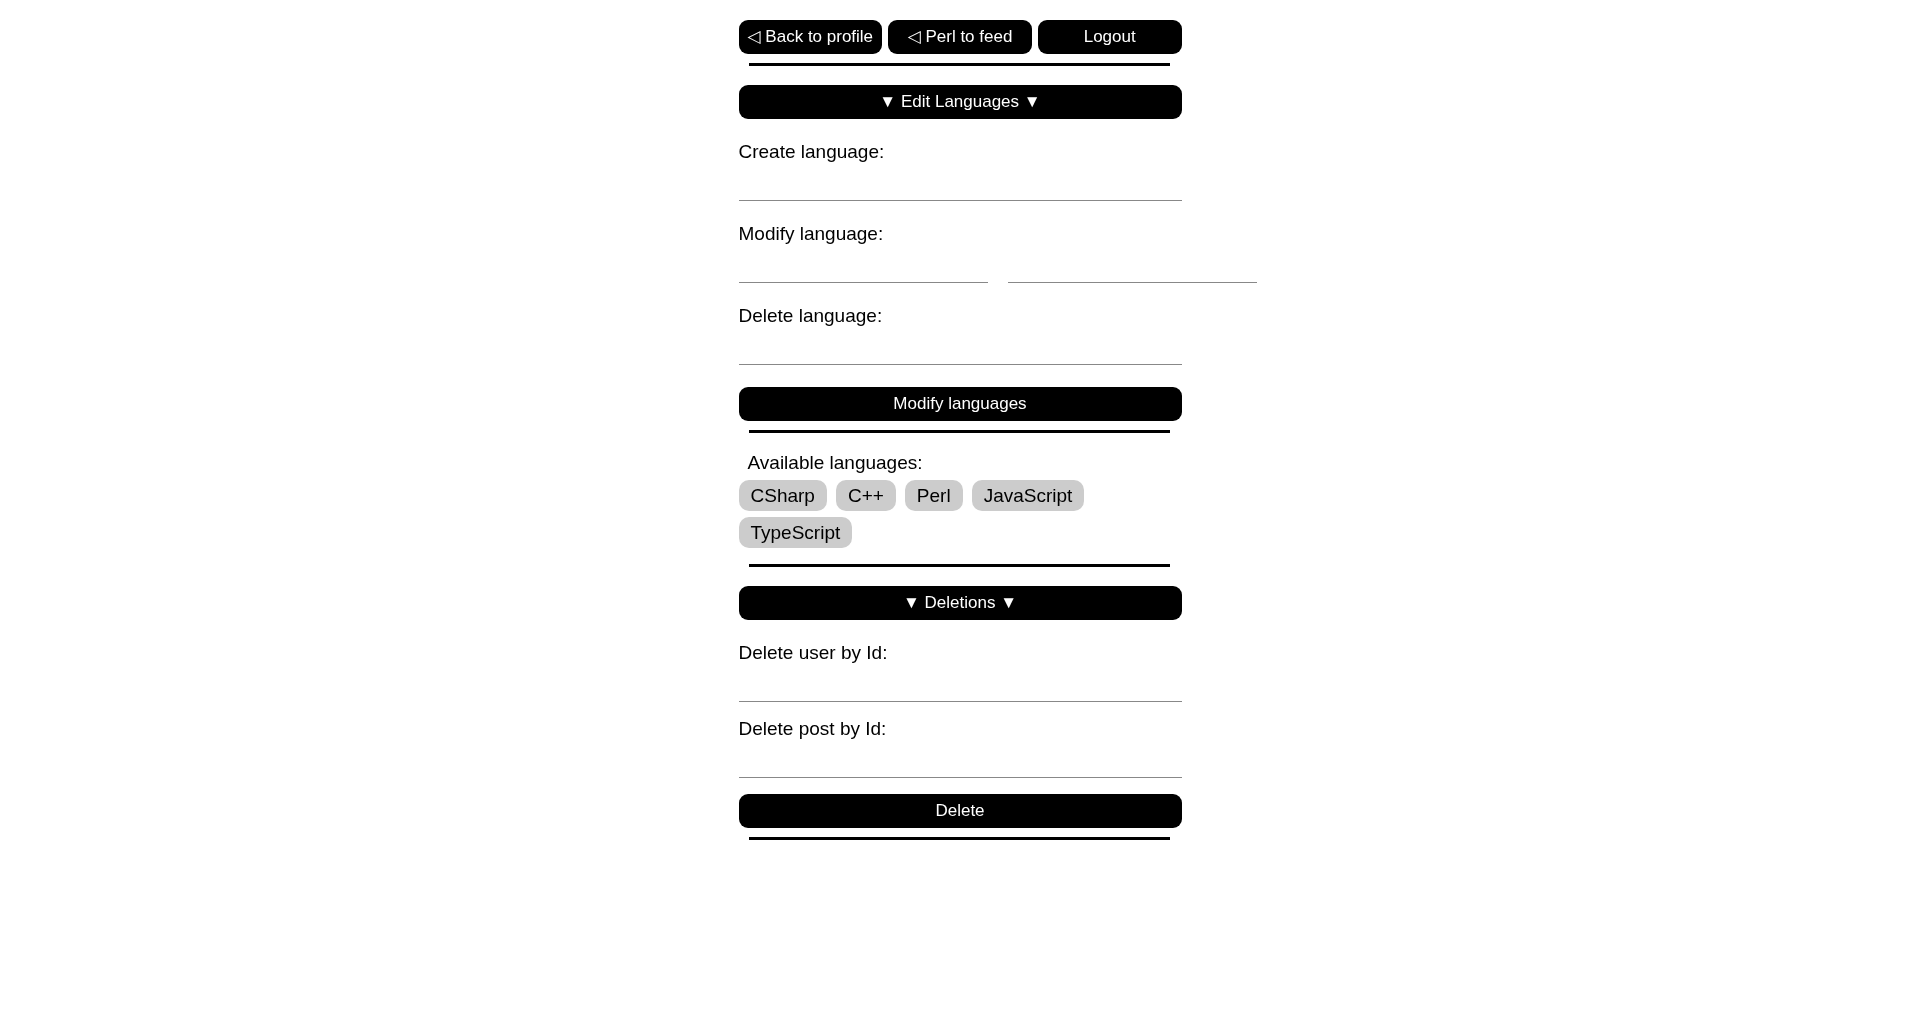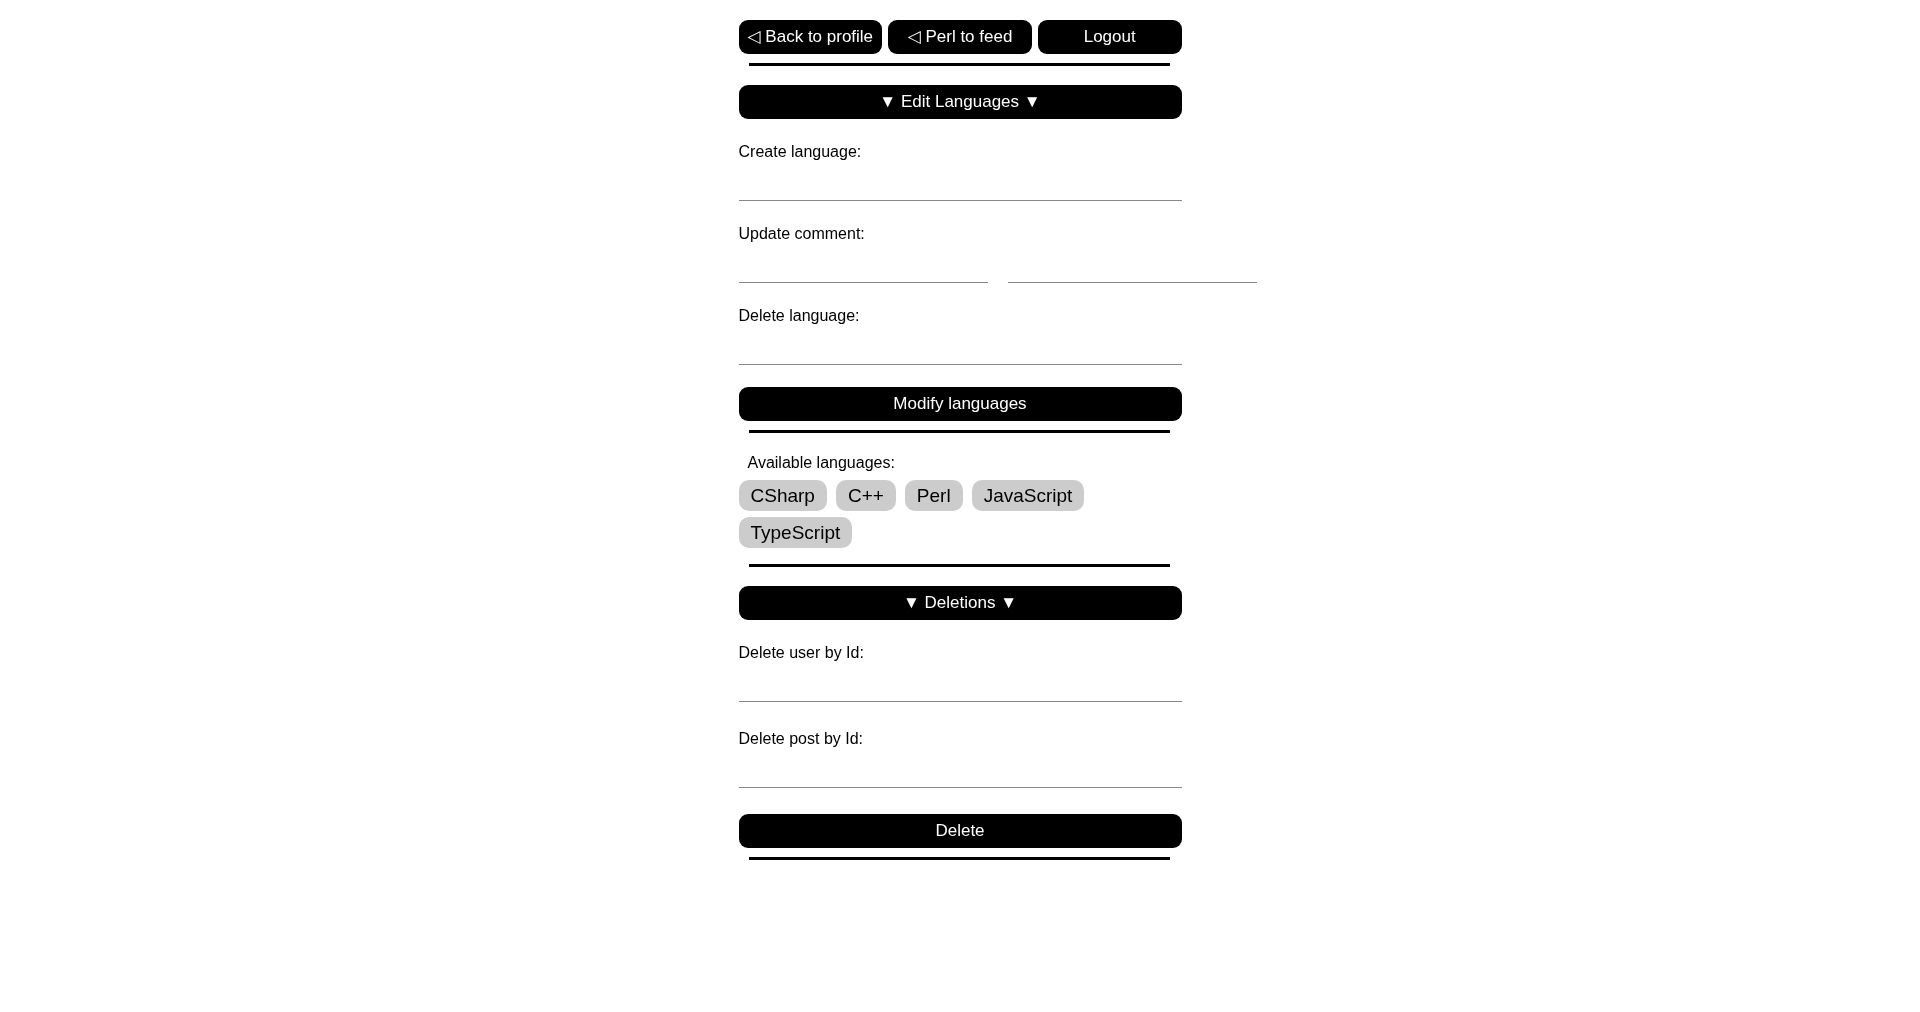--- a/index.html
+++ b/index.html
@@ -46,40 +46,40 @@
   }
   .top-row .btn { flex: 1; }
   .btn.wide { width: 100%; }
   hr.divider {
     border: none;
     border-top: 3px solid var(--divider);
     margin: 9px 12px 19px 10px;
   }
   .label {
     display: block;
-    font-size: 16px;
+    font-size: 19px;
     line-height: 22px;
     margin: 0;
   }
   .input-line {
     display: block;
     width: 100%;
     height: 30px;
     margin-top: 8px;
     border: none;
     border-bottom: 1px solid var(--underline);
     background: transparent;
     font-family: inherit;
     font-size: 19px;
     padding: 0 2px;
     outline: none;
     border-radius: 0;
   }
   .field { margin-bottom: 22px; }
-  .field-del { margin-bottom: 26px; }
+  .field-del { margin-bottom: 16px; }
   .update-row { display: flex; gap: 20px; }
   .update-row .input-line { flex: 1; width: auto; }
   .stack-gap { margin-bottom: 10px; }
   .available-label { margin: 0 9px 6px; }
   .tags {
     display: flex;
     flex-wrap: wrap;
     gap: 6px 9px;
     margin: 0 0 16px;
   }
@@ -109,21 +109,21 @@
 
   <button class="btn wide">▼ Edit Languages ▼</button>
 
   <div class="section-top-gap">
     <div class="field">
       <span class="label">Create language:</span>
       <input type="text" class="input-line" value="" style="">
     </div>
 
     <div class="field">
-      <span class="label">Update comment:</span>
+      <span class="label">Modify language:</span>
       <div class="update-row">
         <input type="text" class="input-line" value="" style="">
         <input type="text" class="input-line" value="" style="">
       </div>
     </div>
 
     <div class="field">
       <span class="label">Delete language:</span>
       <input type="text" class="input-line" value="" style="">
     </div>

